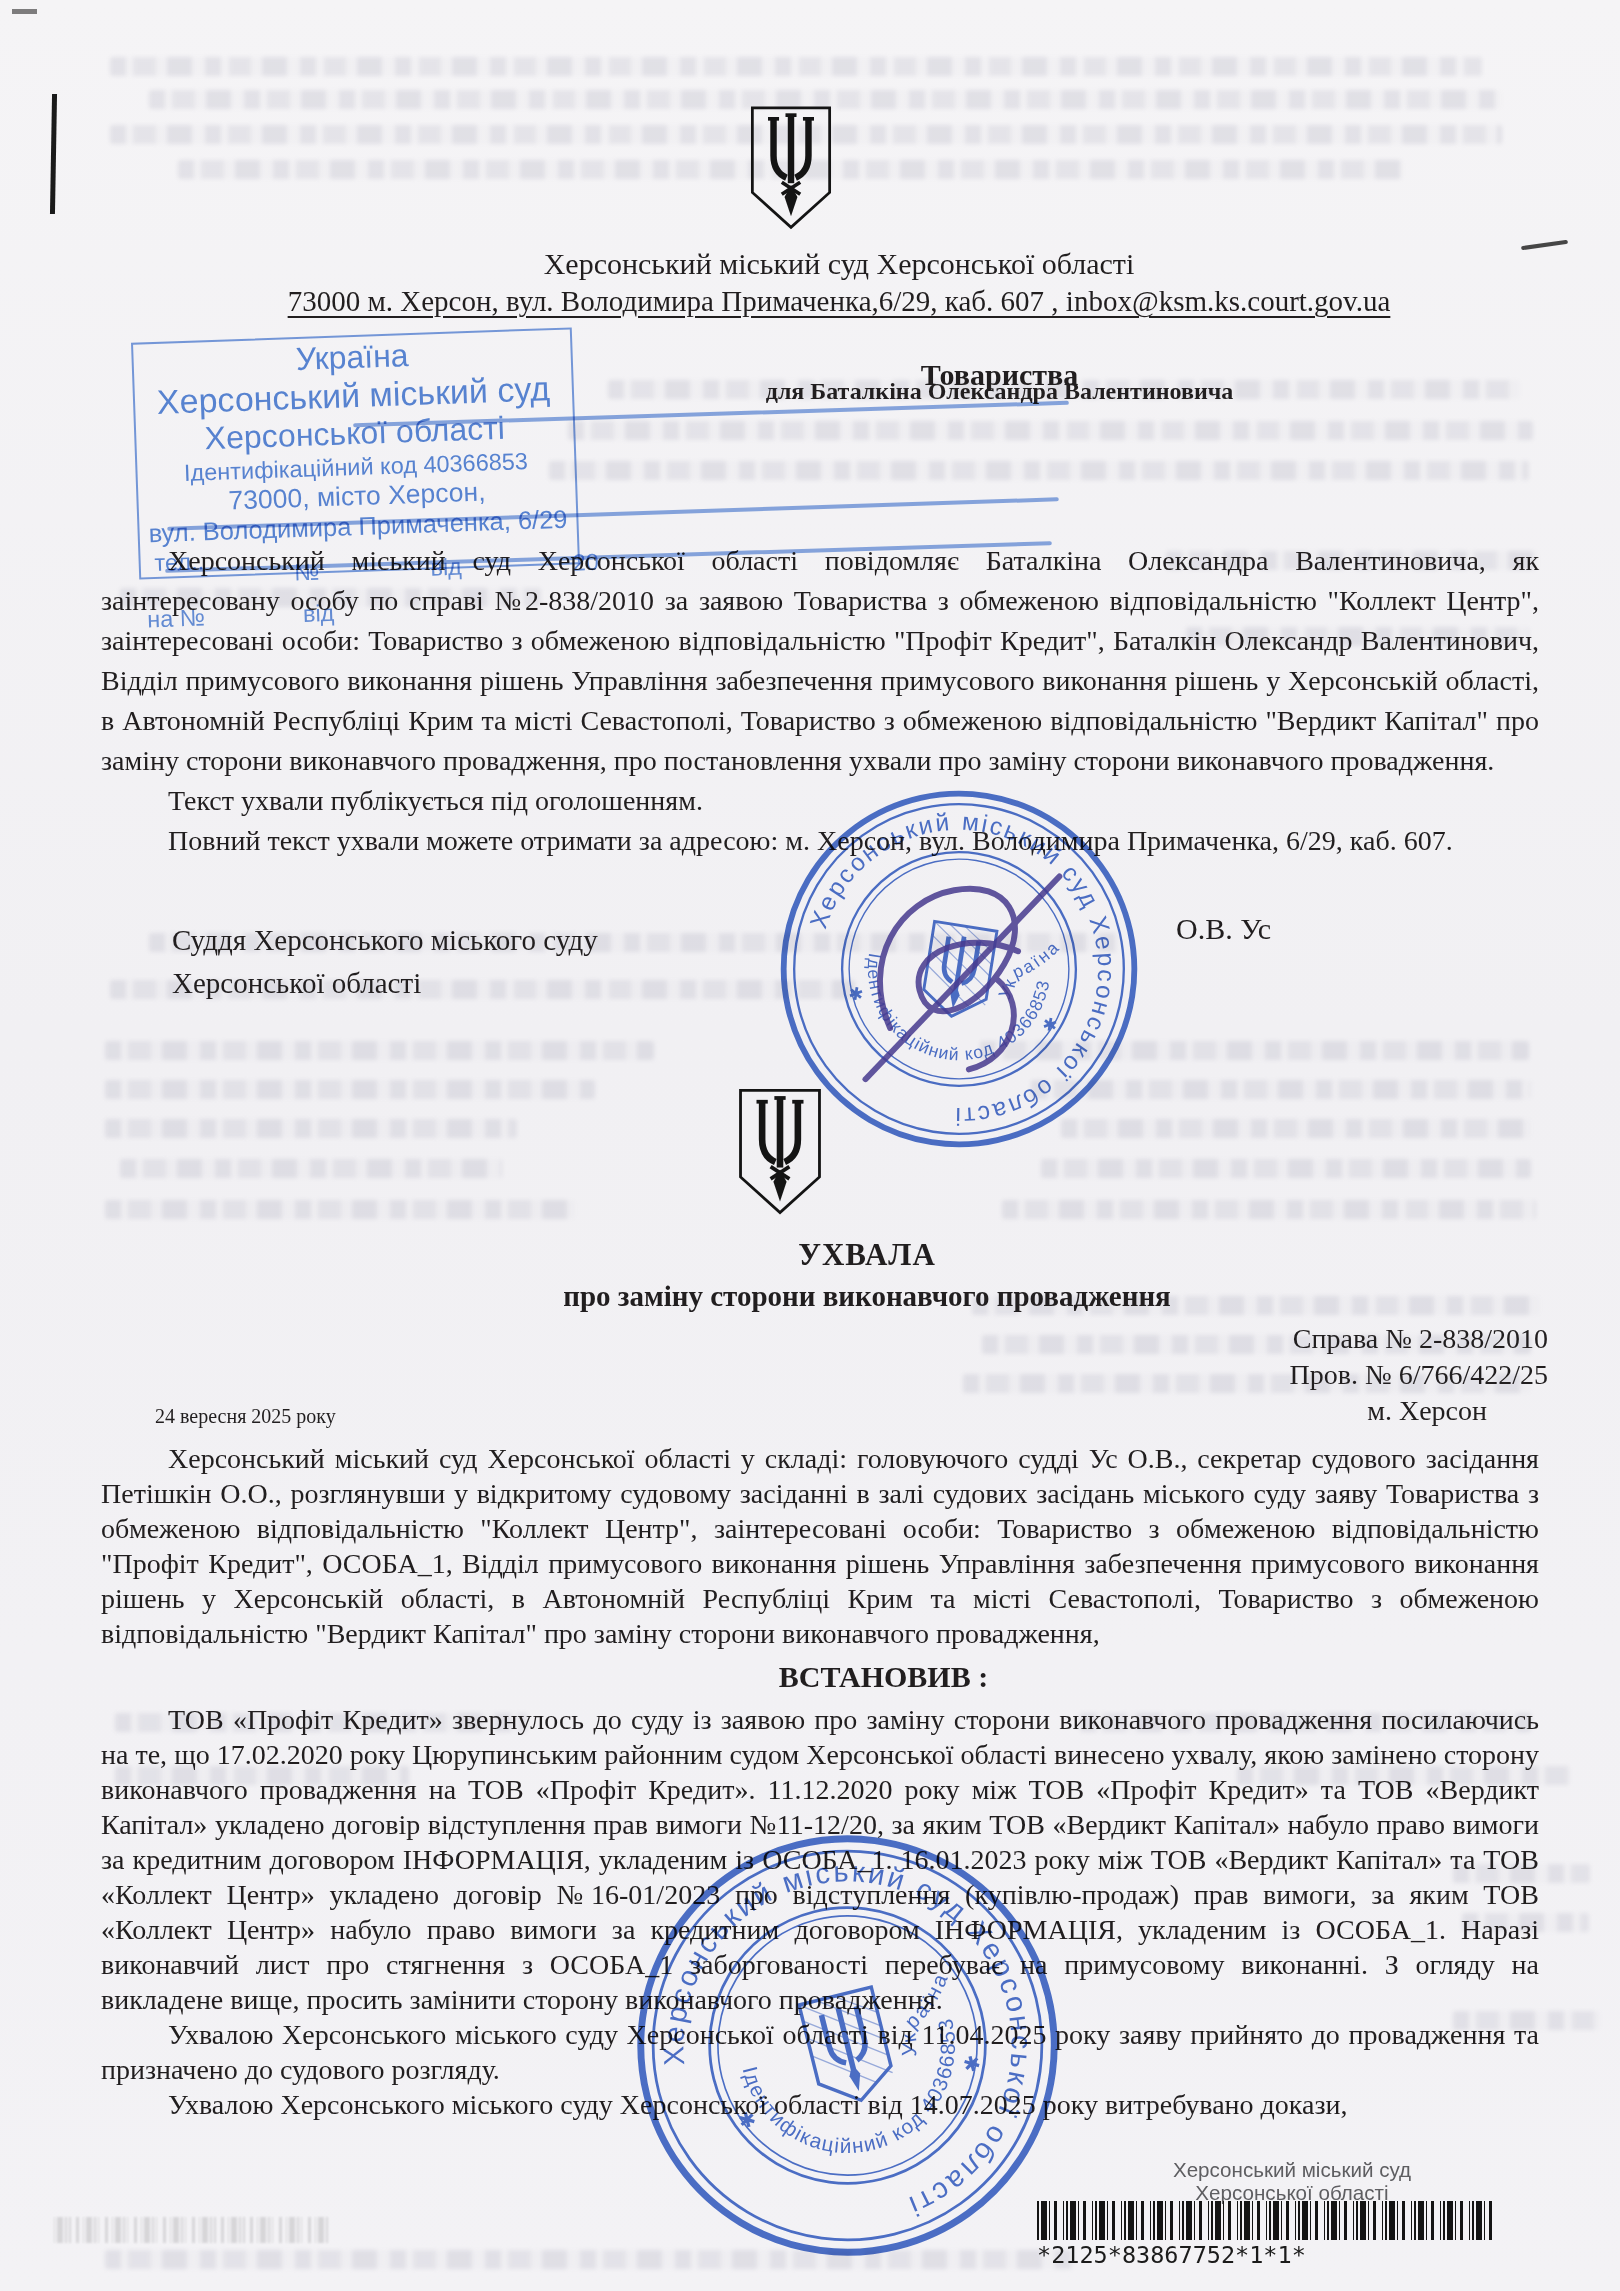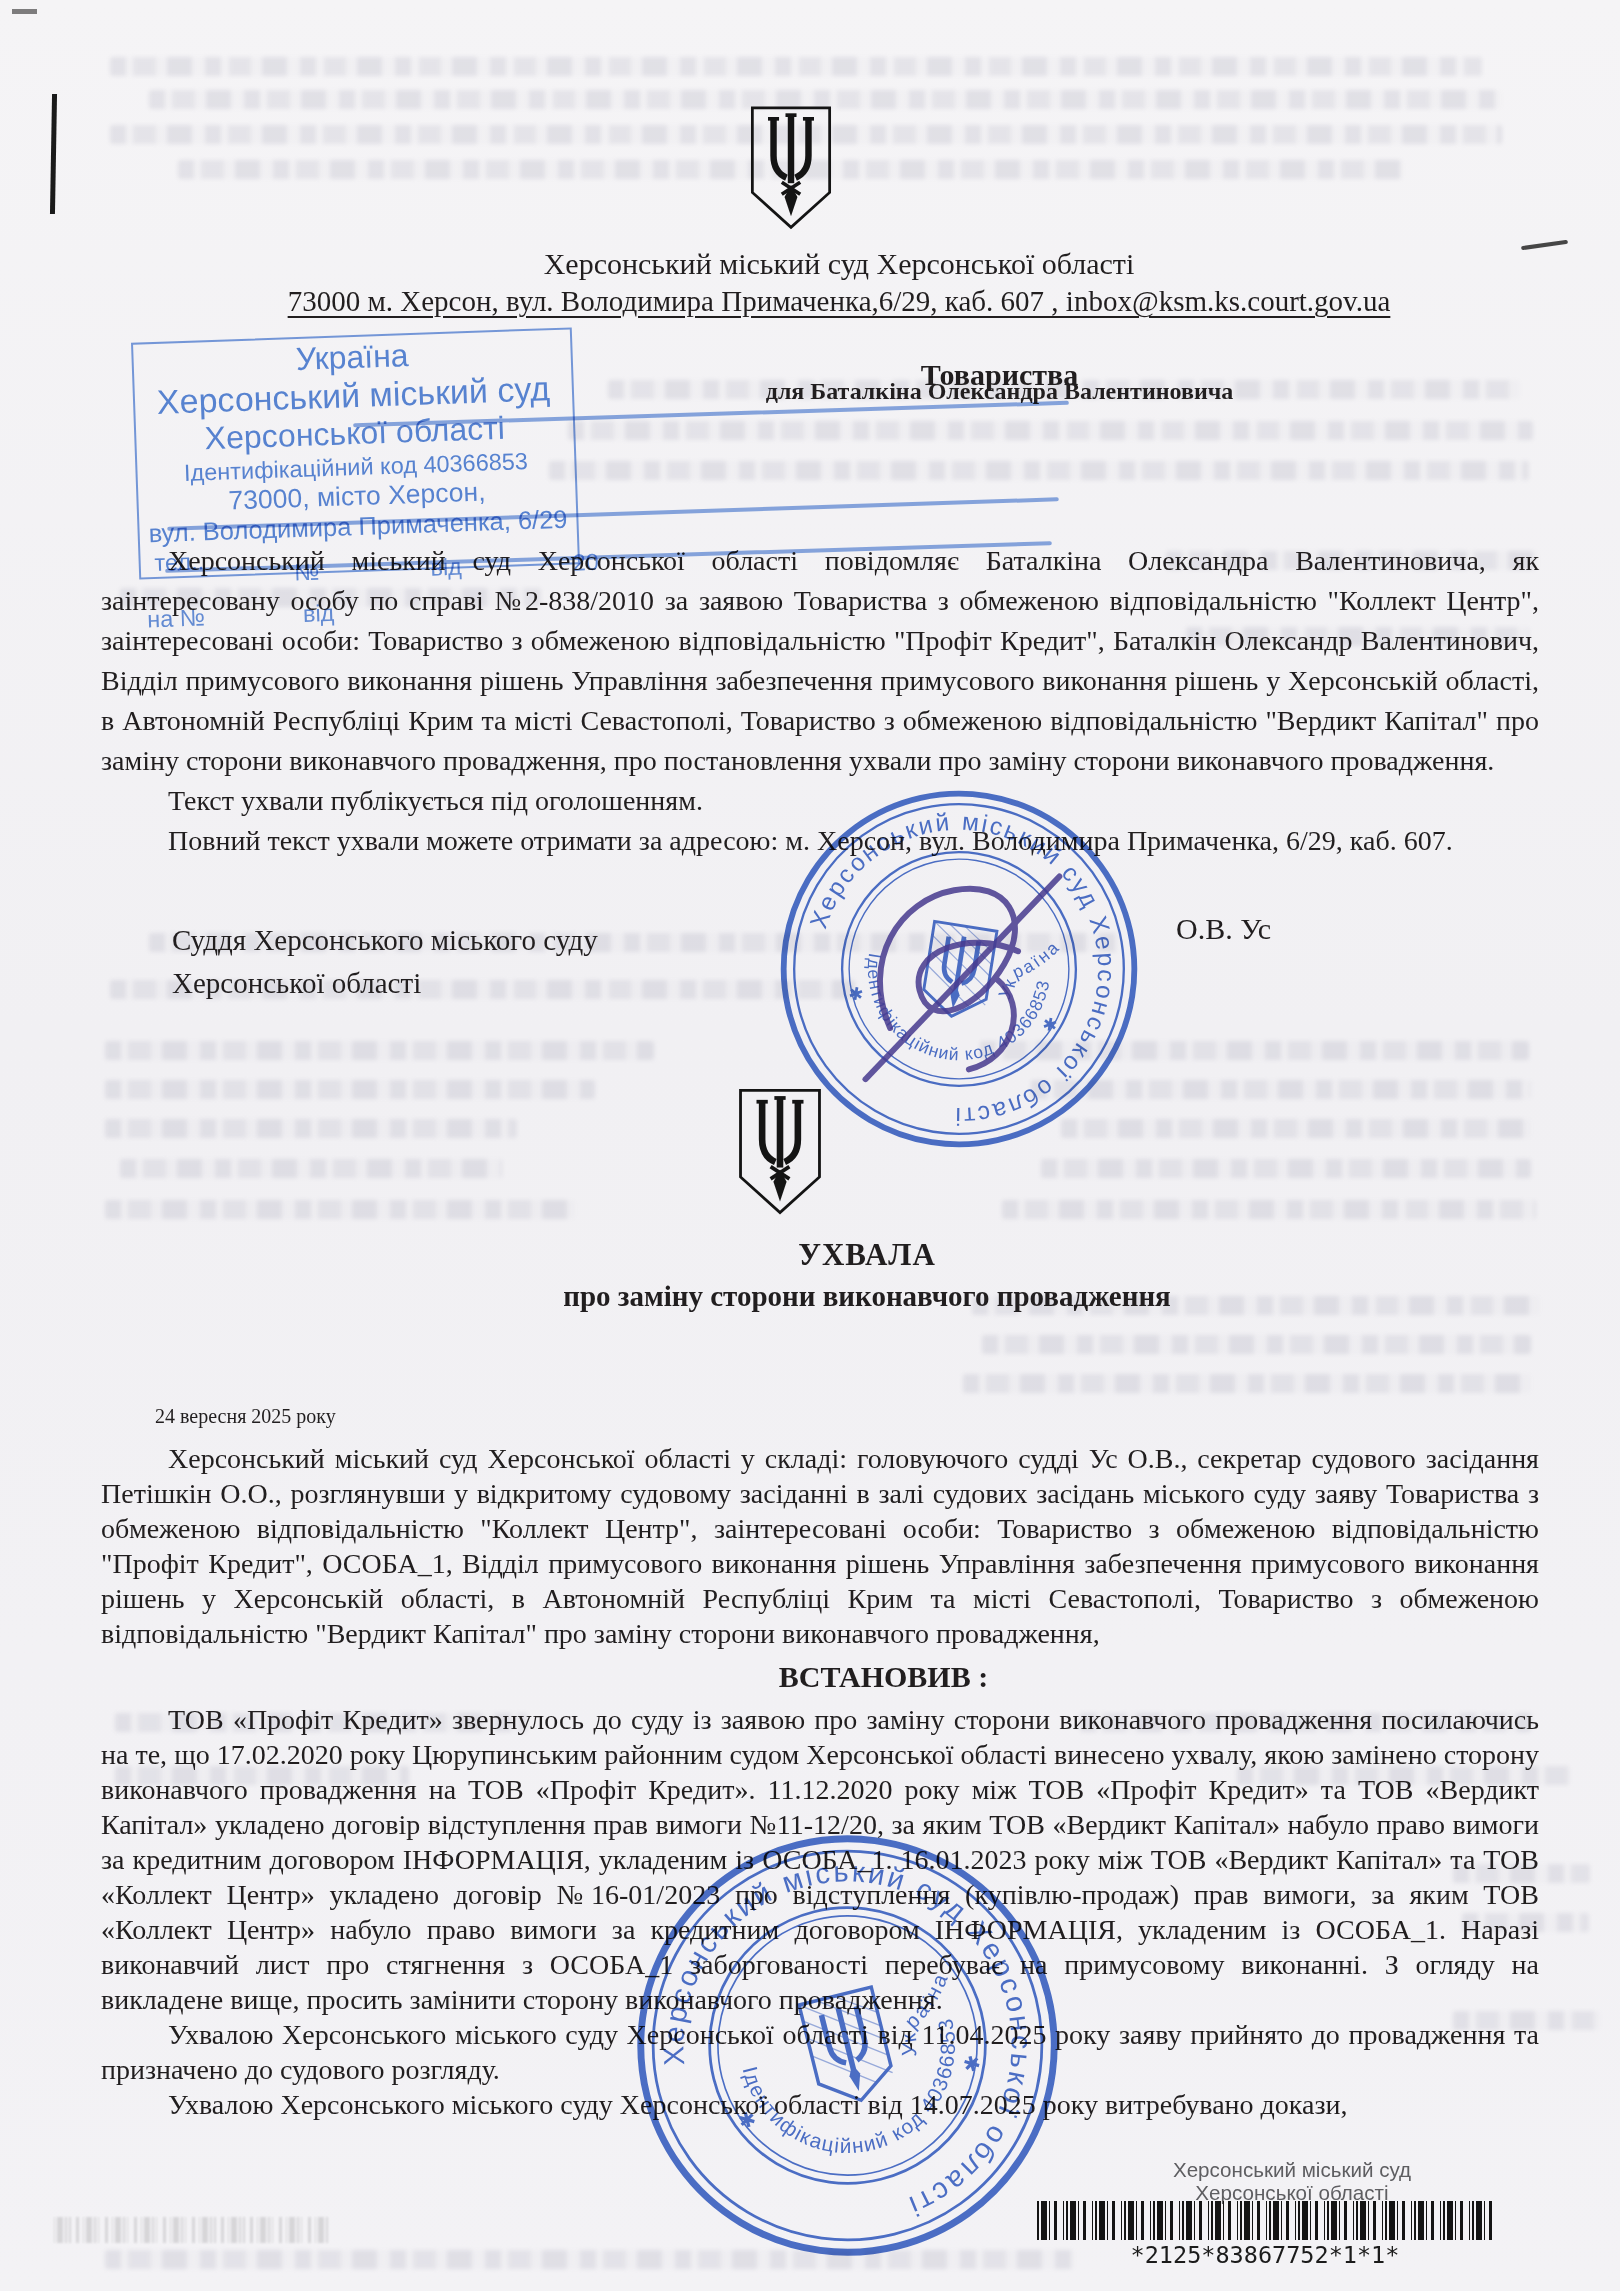--- a/index.html
+++ b/index.html
@@ -55,21 +55,21 @@
     height:39px;
     background:repeating-linear-gradient(90deg,
       #141414 0 2px, transparent 2px 3.9px,
       #141414 3.9px 9.8px, transparent 9.8px 11.8px,
       #141414 11.8px 12.7px, transparent 12.7px 16.7px,
       #141414 16.7px 19.6px, transparent 19.6px 25.5px,
       #141414 25.5px 27.4px, transparent 27.4px 29px);
   }
   .barcode-text{
     font-family:"DejaVu Sans Mono", monospace;
-    font-size:23.5px; color:#1b1b1b; text-align:center;
+    font-size:23.5px; color:#1b1b1b; text-align:left;
   }
   .footer-court{
     font-family:"Liberation Sans", sans-serif;
     font-size:20.6px; line-height:22.5px; color:#4e4e52; text-align:center; opacity:.9;
   }
   
   .bleed{
     position:absolute; height:18.6px; border-radius:2.9px;
     background:repeating-linear-gradient(90deg,
       rgba(124,124,150,.30) 0 15.7px, rgba(124,124,150,.04) 15.7px 23.5px,
@@ -228,20 +228,25 @@
         <path d="M40,85 L60,98"></path>
           <path d="M60,85 L40,98"></path>
       </g>
       <path d="M50,88 L43,101 L50,122 L57,101 Z" fill="#141414"></path>
     </svg>
   </div>
 
   <div class="abs center b" style="left:279px; top:1280px; width:1176px; font-size:29px;">про заміну сторони виконавчого провадження</div>
   <div class="abs center b" style="left:279px; top:1237px; width:1176px; font-size:31px; letter-spacing:1px;">УХВАЛА</div>
 
+  <div class="abs" style="left:1078px; top:1321px; width:470px; font-size:28px; line-height:36px; text-align:right;">
+    <div>Справа № 2-838/2010</div>
+    <div>Пров. № 6/766/422/25</div>
+    <div style="padding-right:61px;">м. Херсон</div>
+  </div>
   <div class="abs" style="left:155px; top:1405px; font-size:20px;">24 вересня 2025 року</div>
 
   <div class="abs doc" style="left:101px; top:1441px; width:1438px; line-height:35px;">
     <p>Херсонський міський суд Херсонської області у складі: головуючого судді Ус О.В., секретар судового засідання Петішкін О.О., розглянувши у відкритому судовому засіданні в залі судових засідань міського суду заяву Товариства з обмеженою відповідальністю "Коллект Центр", заінтересовані особи: Товариство з обмеженою відповідальністю "Профіт Кредит", ОСОБА_1, Відділ примусового виконання рішень Управління забезпечення примусового виконання рішень у Херсонській області, в Автономній Республіці Крим та місті Севастополі, Товариство з обмеженою відповідальністю "Вердикт Капітал" про заміну сторони виконавчого провадження,</p>
     <div class="center b" style="text-indent:0; padding-left:127px; font-size:30px; line-height:51px;">ВСТАНОВИВ :</div>
     <p>ТОВ «Профіт Кредит» звернулось до суду із заявою про заміну сторони виконавчого провадження посилаючись на те, що 17.02.2020 року Цюрупинським районним судом Херсонської області винесено ухвалу, якою замінено сторону виконавчого провадження на ТОВ «Профіт Кредит». 11.12.2020 року між ТОВ «Профіт Кредит» та ТОВ «Вердикт Капітал» укладено договір відступлення прав вимоги №11-12/20, за яким ТОВ «Вердикт Капітал» набуло право вимоги за кредитним договором ІНФОРМАЦІЯ, укладеним із ОСОБА_1. 16.01.2023 року між ТОВ «Вердикт Капітал» та ТОВ «Коллект Центр» укладено договір №16-01/2023 про відступлення (купівлю-продаж) прав вимоги, за яким ТОВ «Коллект Центр» набуло право вимоги за кредитним договором ІНФОРМАЦІЯ, укладеним із ОСОБА_1. Наразі виконавчий лист про стягнення з ОСОБА_1 заборгованості перебуває на примусовому виконанні. З огляду на викладене вище, просить замінити сторону виконавчого провадження.</p>
     <p>Ухвалою Херсонського міського суду Херсонської області від 11.04.2025 року заяву прийнято до провадження та призначено до судового розгляду.</p>
     <p>Ухвалою Херсонського міського суду Херсонської області від 14.07.2025 року витребувано докази,</p>
   </div>
 

